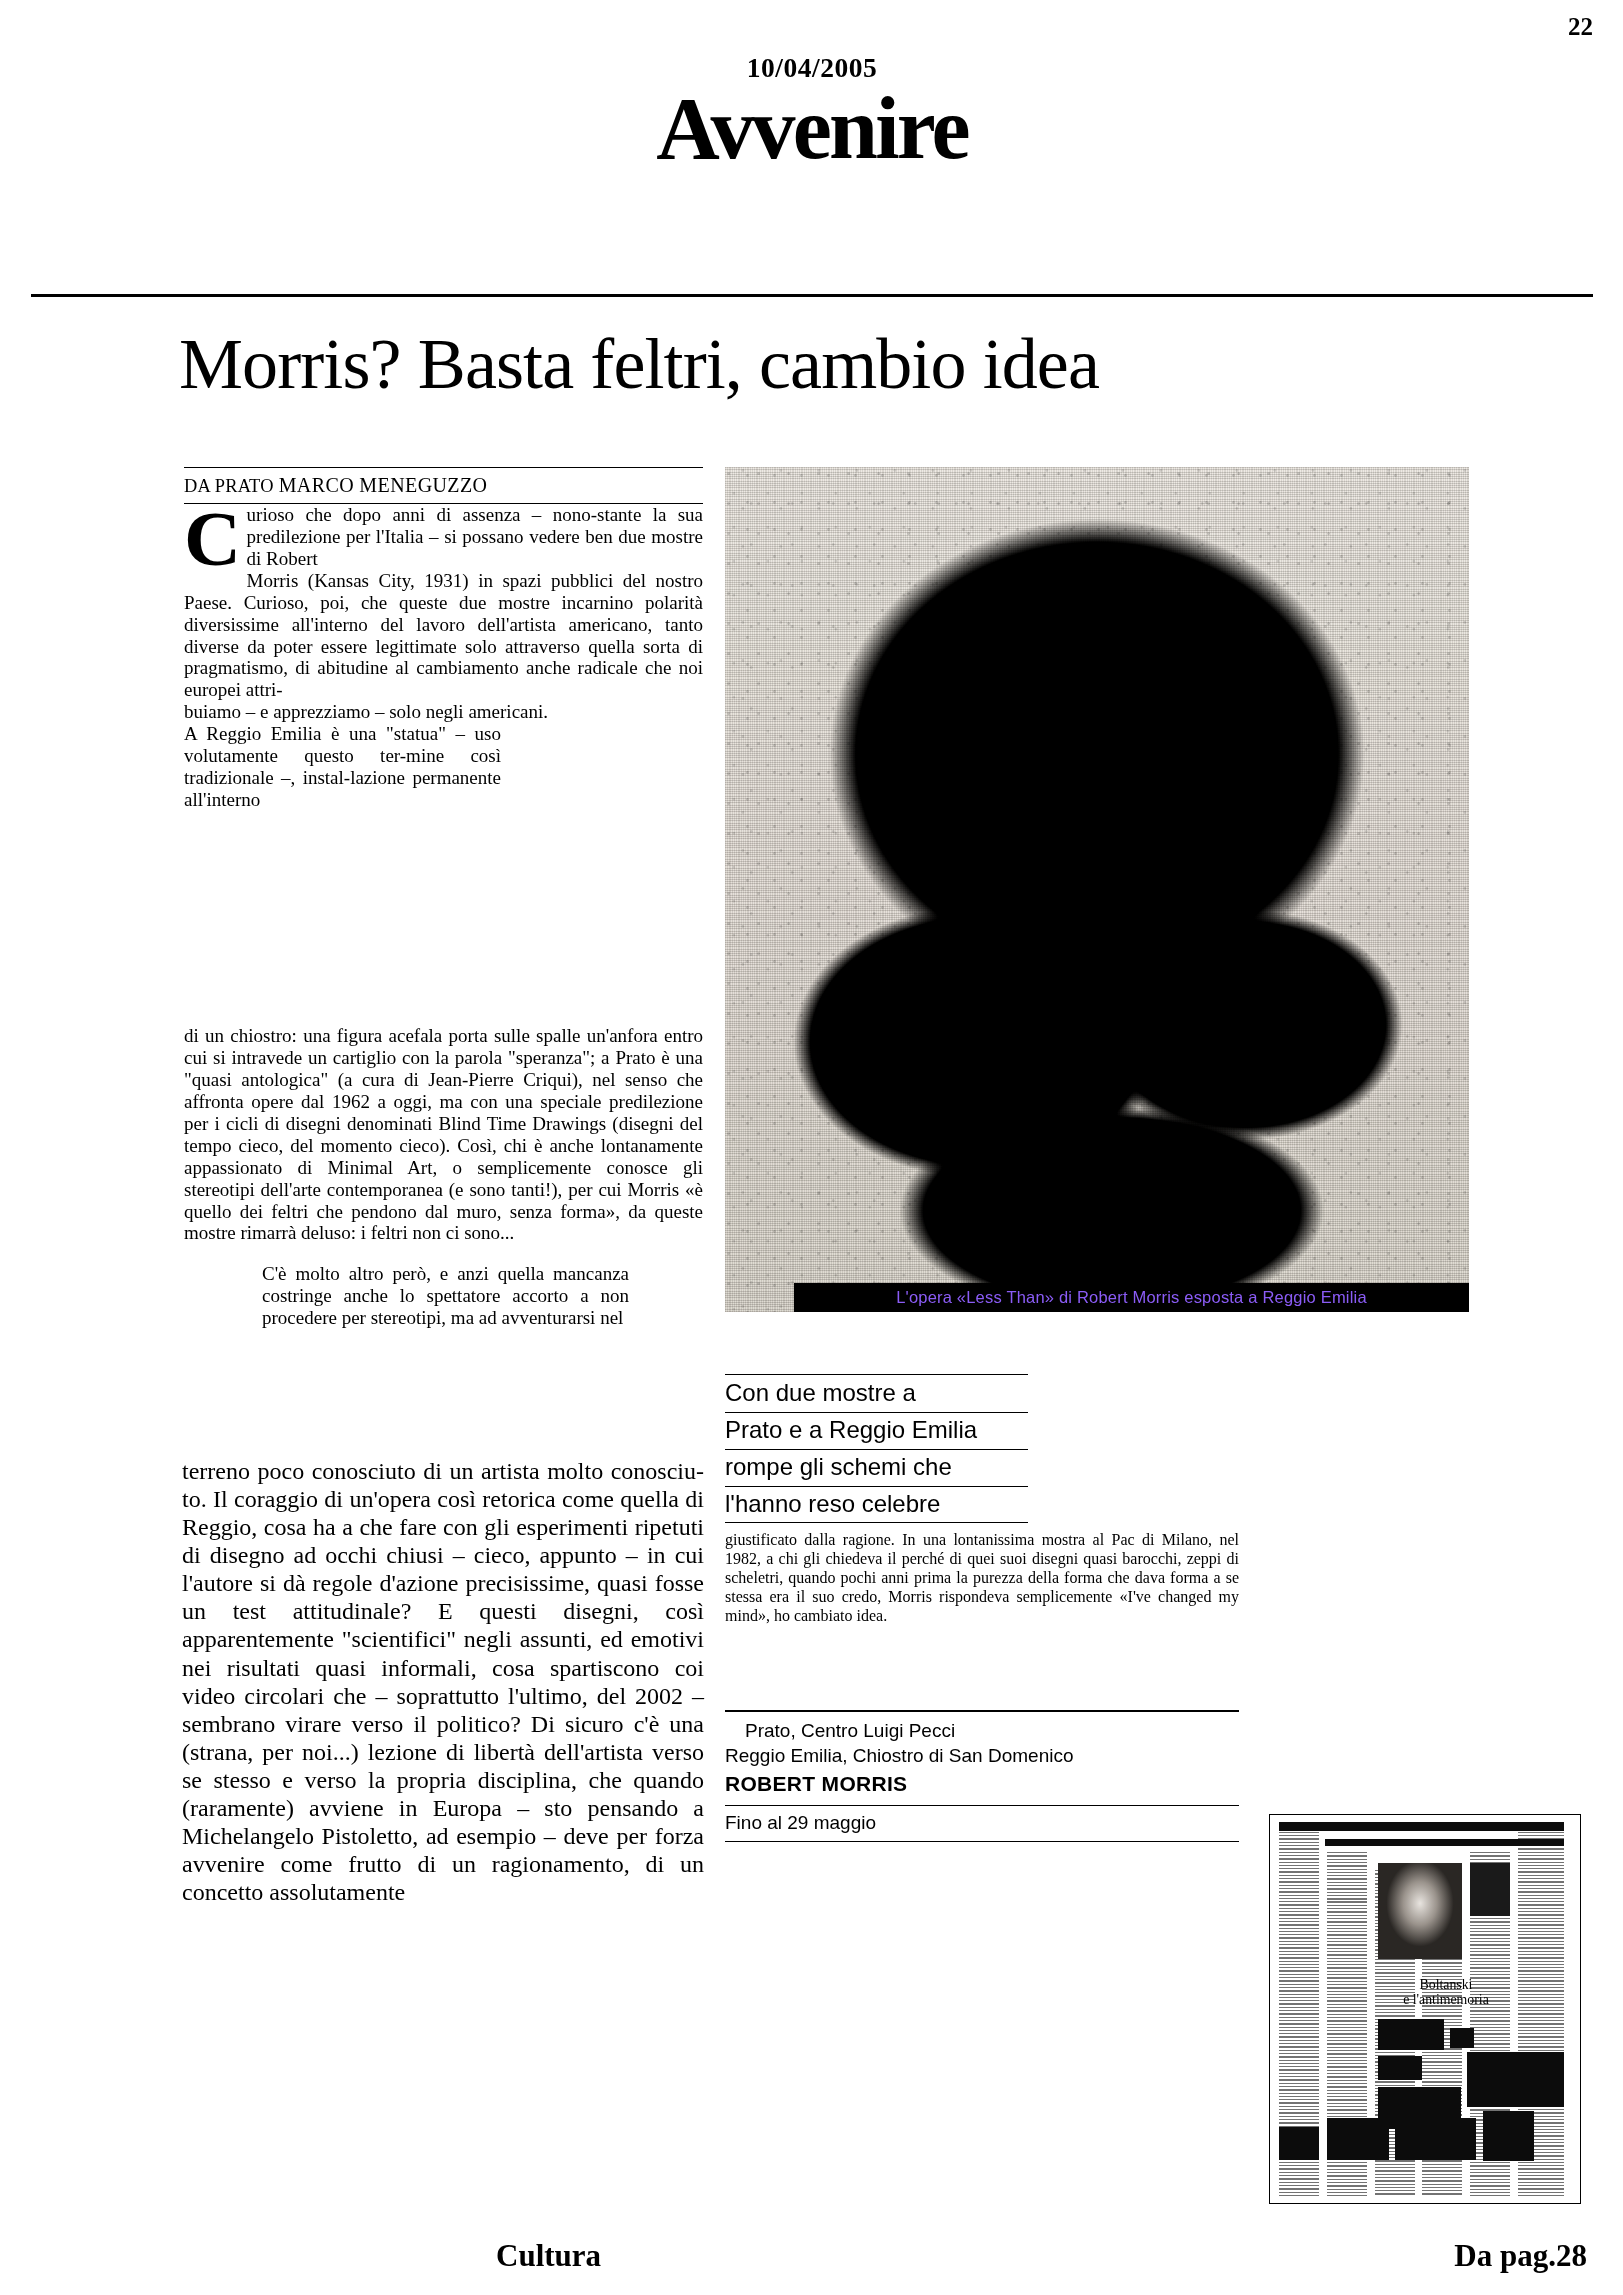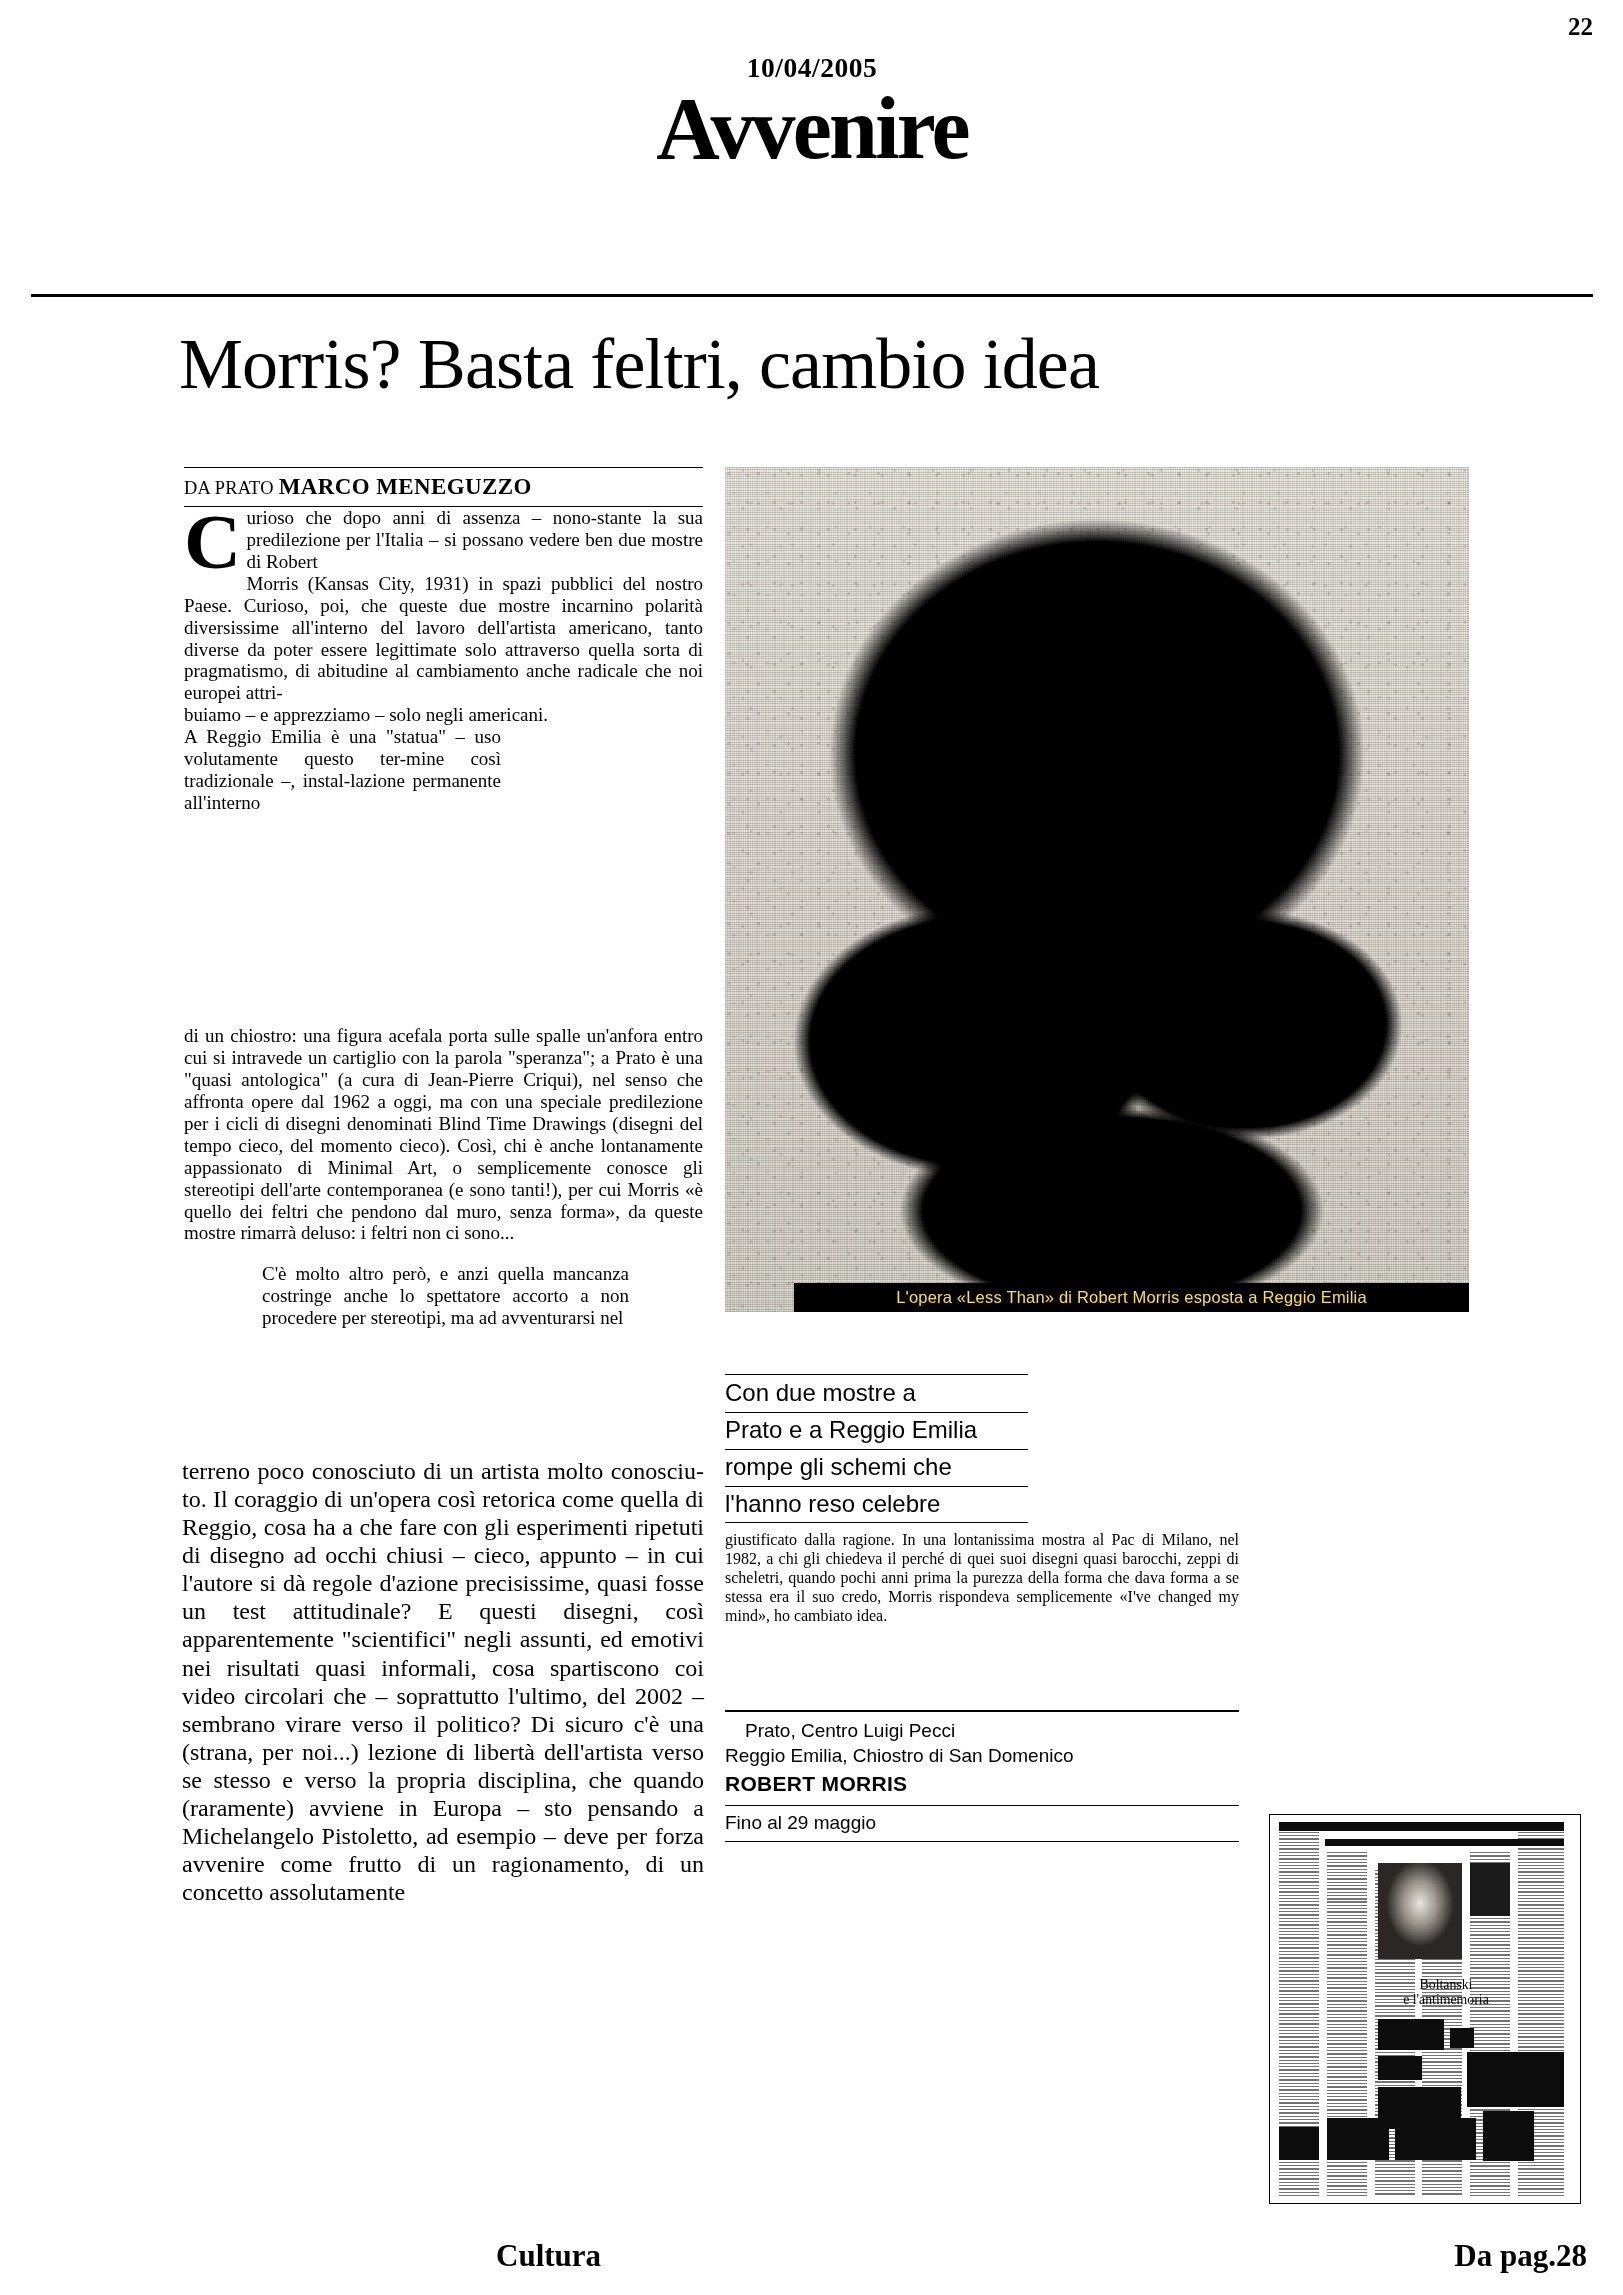--- a/index.html
+++ b/index.html
@@ -84,21 +84,21 @@
     left: 184px;
     width: 519px;
   }
   .byline-rule-top { border-top: 1.8px solid #000; }
   .byline {
     font-size: 19px;
     padding: 6.4px 0 5.5px 0;
     letter-spacing: 0.2px;
   }
   .byline .da { font-variant: small-caps; font-size: 18.4px; }
-  .byline .author { font-weight: 700; font-variant: small-caps; font-size: 23px; letter-spacing: 0.4px; }
+  .byline .author { font-weight: 400; font-variant: small-caps; font-size: 20px; letter-spacing: 0.4px; }
   .byline-rule-bottom { border-top: 1.8px solid #000; }
 
   .body-text {
     font-size: 19px;
     line-height: 1.155;
     text-align: justify;
     hyphens: auto;
   }
   .body-text p { margin: 0; }
 
@@ -172,21 +172,21 @@
     background-size: 30px 30px, 38px 38px, 27px 27px, 34px 34px, 41px 41px;
     opacity: 0.75;
   }
   .photo-caption {
     position: absolute;
     left: 69px;
     right: 0;
     bottom: 0;
     height: 29px;
     background: #000;
-    color: #fde047;
+    color: #8b5cf6;
     font-family: "Liberation Sans", sans-serif;
     font-size: 16.5px;
     line-height: 29px;
     text-align: center;
     letter-spacing: 0.2px;
   }
 
   
   .pullquote {
     position: absolute;

